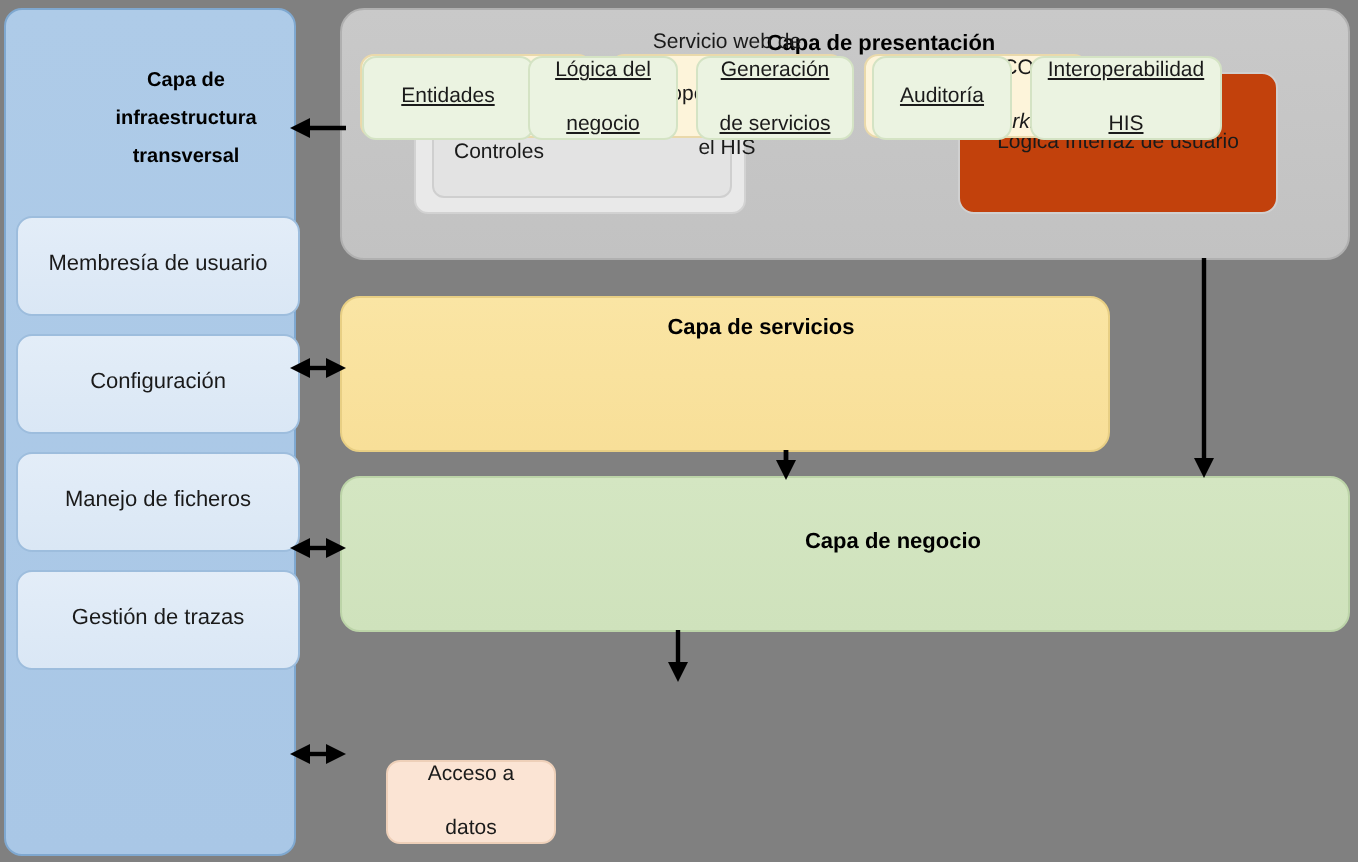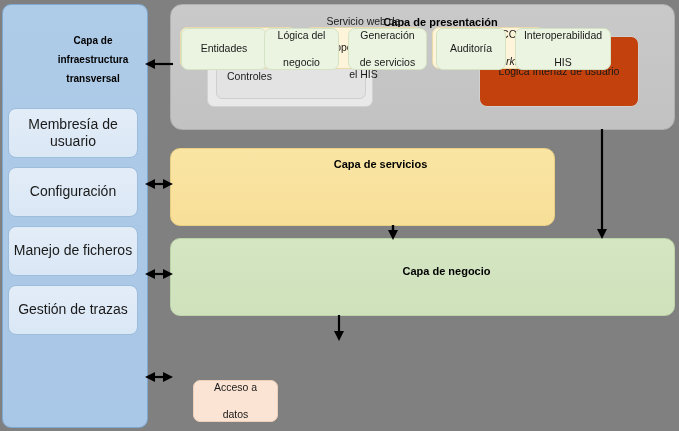--- a/index.html
+++ b/index.html
@@ -26,24 +26,24 @@
   .ital{font-style:italic;}
 
   
   #infra{
     left:2px;top:4px;width:146px;height:424px;
     background:linear-gradient(180deg,#aecbe8 0%,#a9c7e6 100%);
     border:1px solid #7fa8d0;border-radius:9px;
   }
   #infra .title{top:26px;line-height:1.9;font-size:10px;}
   .infra-item{
-    left:8px;width:130px;height:50px;
+    left:8px;width:142px;height:50px;
     background:linear-gradient(180deg,#e3edf8 0%,#dae7f5 100%);
     border:1px solid #9dbddd;border-radius:8px;
-    font-size:14px;color:#1a1a1a;
+    font-size:11px;color:#1a1a1a;
   }
 
   
   #present{
     left:170px;top:4px;width:505px;height:126px;
     background:linear-gradient(180deg,#c9c9c9 0%,#c2c2c2 100%);
     border:1px solid #b0b0b0;border-radius:12px;
   }
   #present .title{top:11px;}
   #paginas{
@@ -77,21 +77,21 @@
 
   
   #business{
     left:170px;top:238px;width:505px;height:78px;
     background:linear-gradient(180deg,#d4e6c2 0%,#cfe2bc 100%);
     border:1px solid #bcd4a8;border-radius:10px;
   }
   #business .title{top:26px;margin-left:12px;}
   .biz{
     top:28px;height:42px;
-    background:#ebf3e1;border:1px solid #d4e3c4;border-radius:7px;
+    background:#ebf3e1;border:1px solid #d4e3c4;border-radius:7px;text-decoration:underline;
   }
 
   
   #data{
     left:170px;top:340px;width:240px;height:78px;
     background:linear-gradient(180deg,#f6cdab 0%,#f3c7a3 100%);
     border:1px solid #e3b892;border-radius:10px;
   }
   #data .title{top:9px;}
   #accesodatos{

